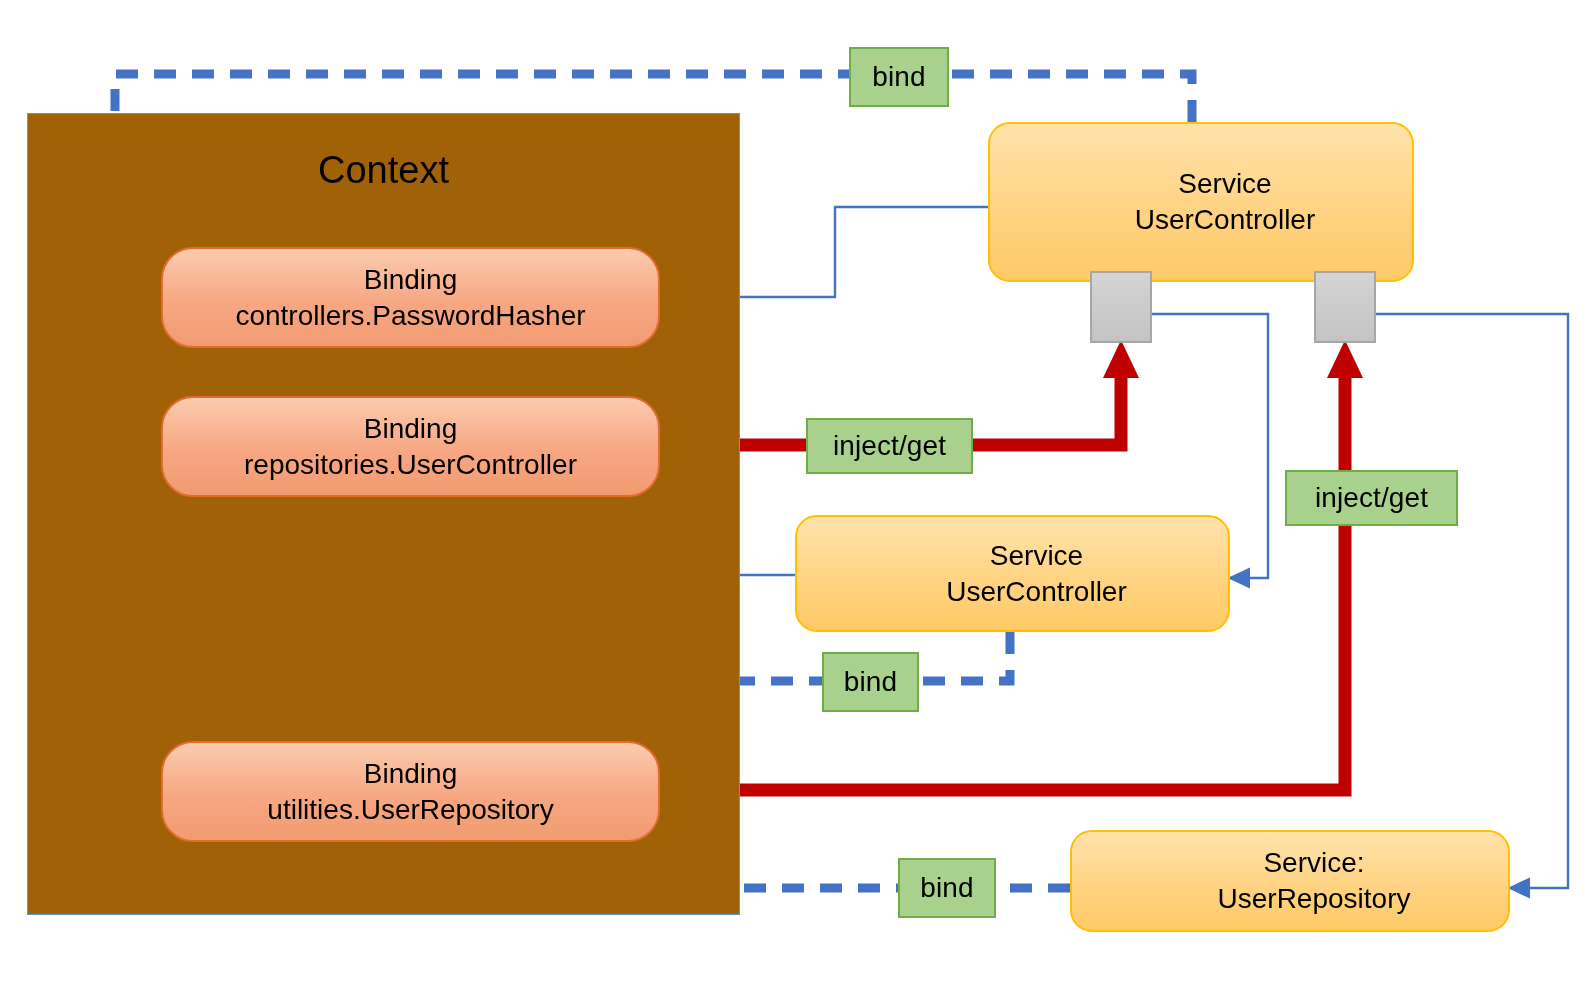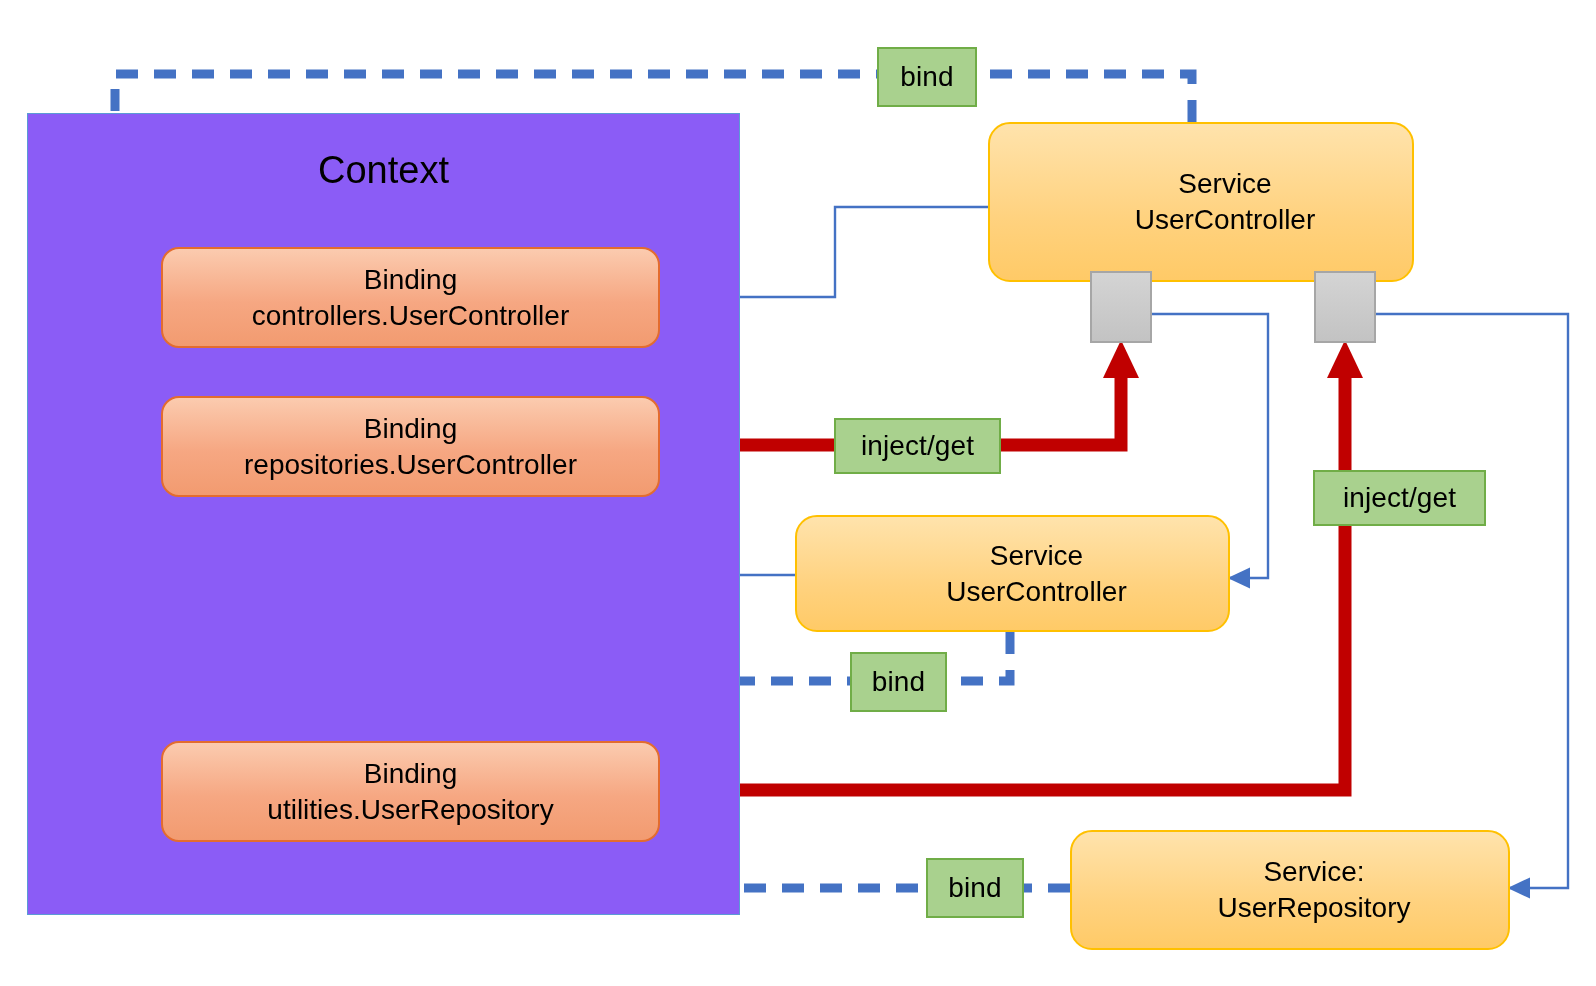--- a/index.html
+++ b/index.html
@@ -4,41 +4,41 @@
 <style>
   html,body{margin:0;padding:0;background:#ffffff;}
   body{width:1596px;height:986px;font-family:"Liberation Sans",sans-serif;}
   #stage{position:relative;width:1596px;height:986px;overflow:hidden;background:#fff;}
   #wires{position:absolute;left:0;top:0;width:1596px;height:986px;}
 
   .node{position:absolute;box-sizing:border-box;display:flex;flex-direction:column;
         align-items:center;justify-content:center;text-align:center;color:#000;}
 
   .context{
-    background:#8b5cf6;border:1px solid #5B9BD5;
+    background:#a16207;border:1px solid #5B9BD5;
     align-items:flex-start;justify-content:flex-start;
   }
   .context .ctx-title{
     width:100%;text-align:center;font-size:38px;line-height:1.1;
     margin-top:36px;color:#000;
   }
 
   .binding{
-    border-radius:18px;border:2px solid #E36C2F;
+    border-radius:32px;border:2px solid #E36C2F;
     background:linear-gradient(180deg,#FBCBAF 0%,#F6A782 55%,#F29B70 100%);
     font-size:28px;line-height:1.28;
   }
   .service{
     border-radius:22px;border:2px solid #FFC000;
     background:linear-gradient(180deg,#FFE3AC 0%,#FFD27F 60%,#FFCA67 100%);
     font-size:28px;line-height:1.28;padding-left:48px;
   }
   .label{
     background:#A9D18E;border:2px solid #70AD47;
-    font-size:28px;line-height:1;letter-spacing:.1px;margin-left:28px;
+    font-size:28px;line-height:1;letter-spacing:.1px;
   }
   .port{
     background:linear-gradient(180deg,#D4D4D4 0%,#C3C3C3 100%);
     border:2px solid #A6A6A6;
   }
   .ln1{display:block;}
   .ln2{display:block;}
 </style>
 </head>
 <body>
@@ -93,21 +93,21 @@
       <path d="M1345,340 L1327,378 L1363,378 Z" fill="#C00000"></path>
     </g>
   </svg>
 
   <div class="node context" style="left:27px;top:113px;width:713px;height:802px;">
     <div class="ctx-title">Context</div>
   </div>
 
   <div class="node binding" style="left:161px;top:247px;width:499px;height:101px;">
     <span class="ln1">Binding</span>
-    <span class="ln2">controllers.UserController</span>
+    <span class="ln2">controllers.PasswordHasher</span>
   </div>
 
   <div class="node binding" style="left:161px;top:396px;width:499px;height:101px;">
     <span class="ln1">Binding</span>
     <span class="ln2">repositories.UserController</span>
   </div>
 
   <div class="node binding" style="left:161px;top:741px;width:499px;height:101px;">
     <span class="ln1">Binding</span>
     <span class="ln2">utilities.UserRepository</span>
@@ -119,21 +119,21 @@
   </div>
 
   <div class="node port" style="left:1090px;top:271px;width:62px;height:72px;"></div>
   <div class="node port" style="left:1314px;top:271px;width:62px;height:72px;"></div>
 
   <div class="node service" style="left:795px;top:515px;width:435px;height:117px;">
     <span class="ln1">Service</span>
     <span class="ln2">UserController</span>
   </div>
 
-  <div class="node service" style="left:1070px;top:830px;width:440px;height:120px;">
+  <div class="node service" style="left:1070px;top:830px;width:440px;height:102px;">
     <span class="ln1">Service:</span>
     <span class="ln2">UserRepository</span>
   </div>
 
   <div class="node label" style="left:849px;top:47px;width:100px;height:60px;">
     <span>bind</span>
   </div>
 
   <div class="node label" style="left:822px;top:652px;width:97px;height:60px;">
     <span>bind</span>

